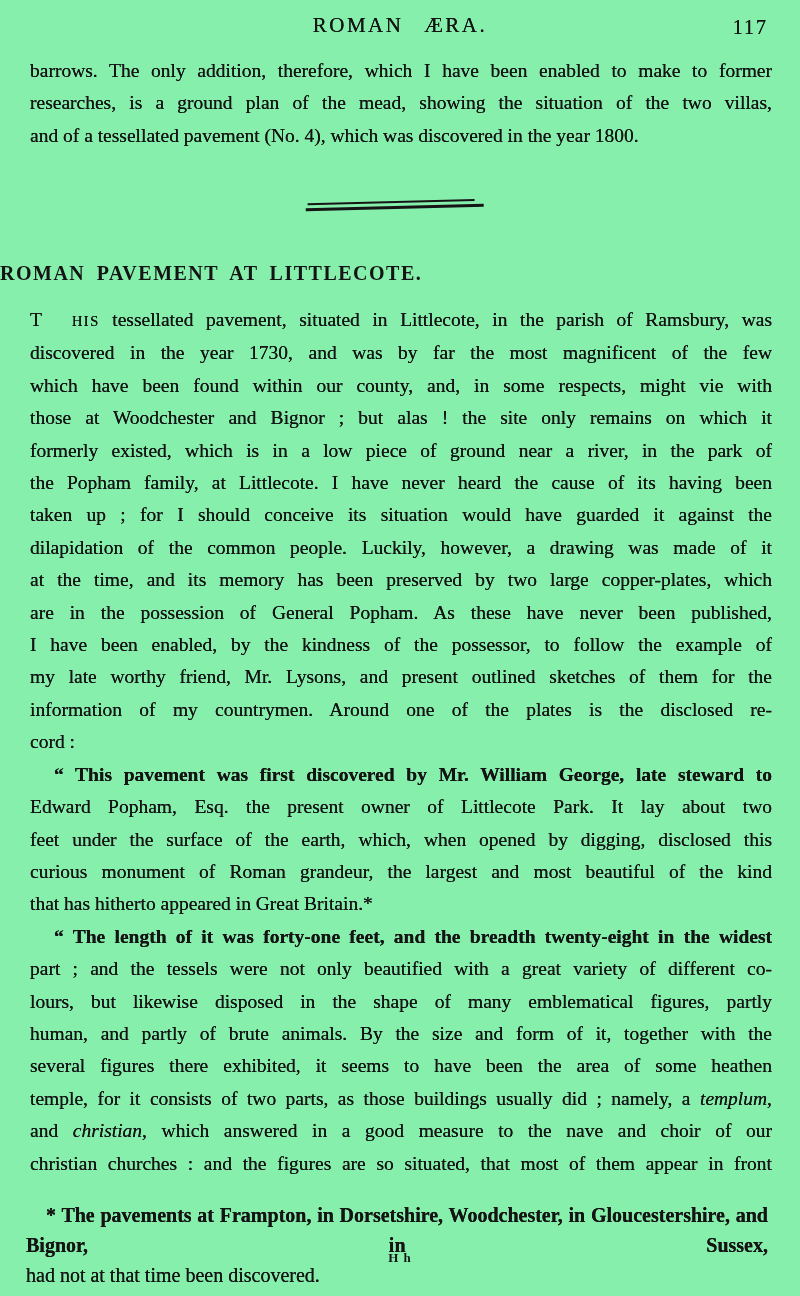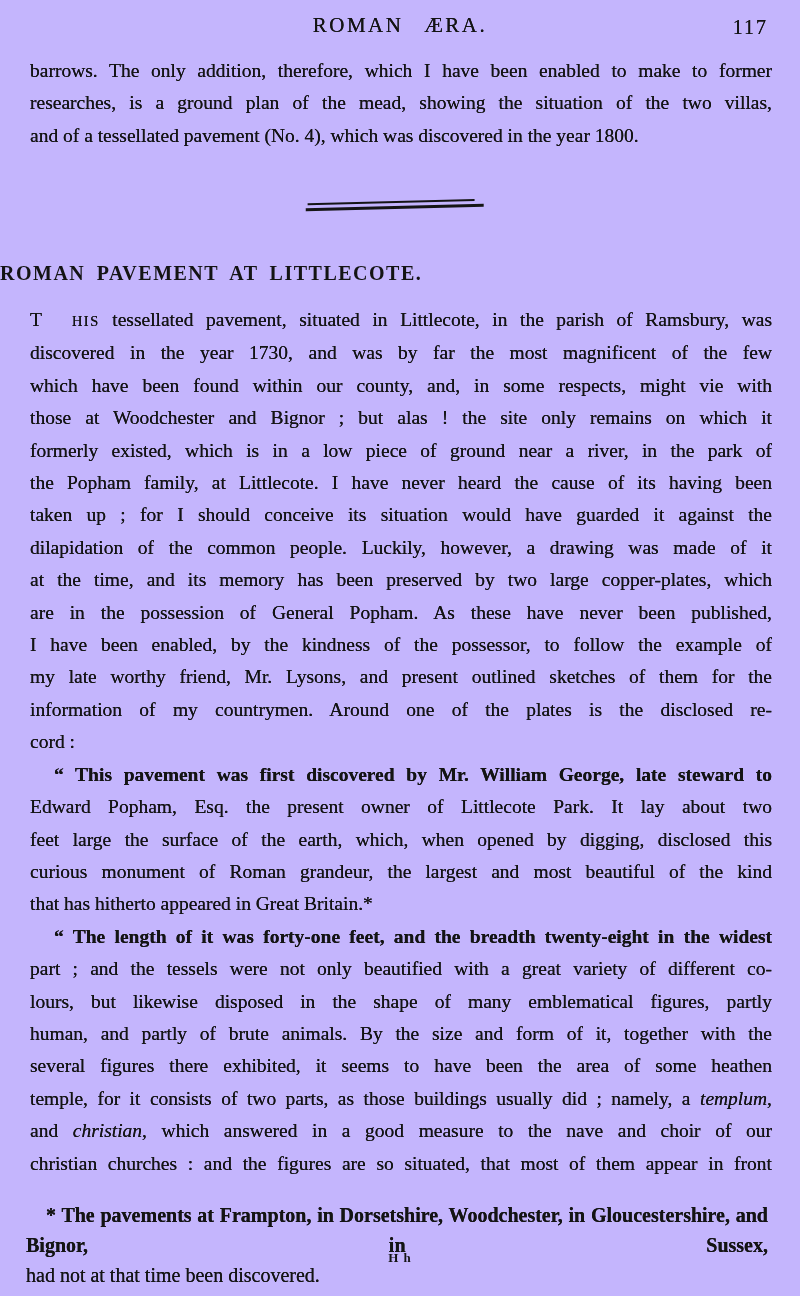--- a/index.html
+++ b/index.html
@@ -1,21 +1,21 @@
 <!DOCTYPE html>
 <html><head>
 <meta charset="utf-8">
 <style>
   html, body { margin: 0; padding: 0; background: #e8e8e8; }
   .page {
     position: relative;
     width: 800px;
     height: 1296px;
     margin: 0 auto;
-    background: #c4b5fd;
+    background: #86efac;
     font-family: "Liberation Serif", serif;
     color: #141414;
     overflow: hidden;
   }
   
   .running-head {
     position: absolute;
     top: 13px; left: 0; right: 0;
     text-align: center;
     font-size: 21px;
@@ -118,21 +118,21 @@
         <div class="line"><span>at the time, and its memory has been preserved by two large copper-plates, which</span></div>
         <div class="line"><span>are in the possession of General Popham.  As these have never been published,</span></div>
         <div class="line"><span>I have been enabled, by the kindness of the possessor, to follow the example of</span></div>
         <div class="line"><span>my late worthy friend, Mr. Lysons, and present outlined sketches of them for the</span></div>
         <div class="line"><span>information of my countrymen.  Around one of the plates is the disclosed re-</span></div>
         <div class="line endline"><span>cord :</span></div>
       </div>
       <div class="para">
         <div class="line indent"><span>“ This pavement was first discovered by Mr. William George, late steward to</span></div>
         <div class="line"><span>Edward Popham, Esq. the present owner of Littlecote Park.  It lay about two</span></div>
-        <div class="line"><span>feet large the surface of the earth, which, when opened by digging, disclosed this</span></div>
+        <div class="line"><span>feet under the surface of the earth, which, when opened by digging, disclosed this</span></div>
         <div class="line"><span>curious monument of Roman grandeur, the largest and most beautiful of the kind</span></div>
         <div class="line endline"><span>that has hitherto appeared in Great Britain.*</span></div>
       </div>
       <div class="para">
         <div class="line indent"><span>“ The length of it was forty-one feet, and the breadth twenty-eight in the widest</span></div>
         <div class="line"><span>part ; and the tessels were not only beautified with a great variety of different co-</span></div>
         <div class="line"><span>lours, but likewise disposed in the shape of many emblematical figures, partly</span></div>
         <div class="line"><span>human, and partly of brute animals.  By the size and form of it, together with the</span></div>
         <div class="line"><span>several figures there exhibited, it seems to have been the area of some heathen</span></div>
         <div class="line"><span>temple, for it consists of two parts, as those buildings usually did ; namely, a </span><span class="italic">templum,</span></div>

